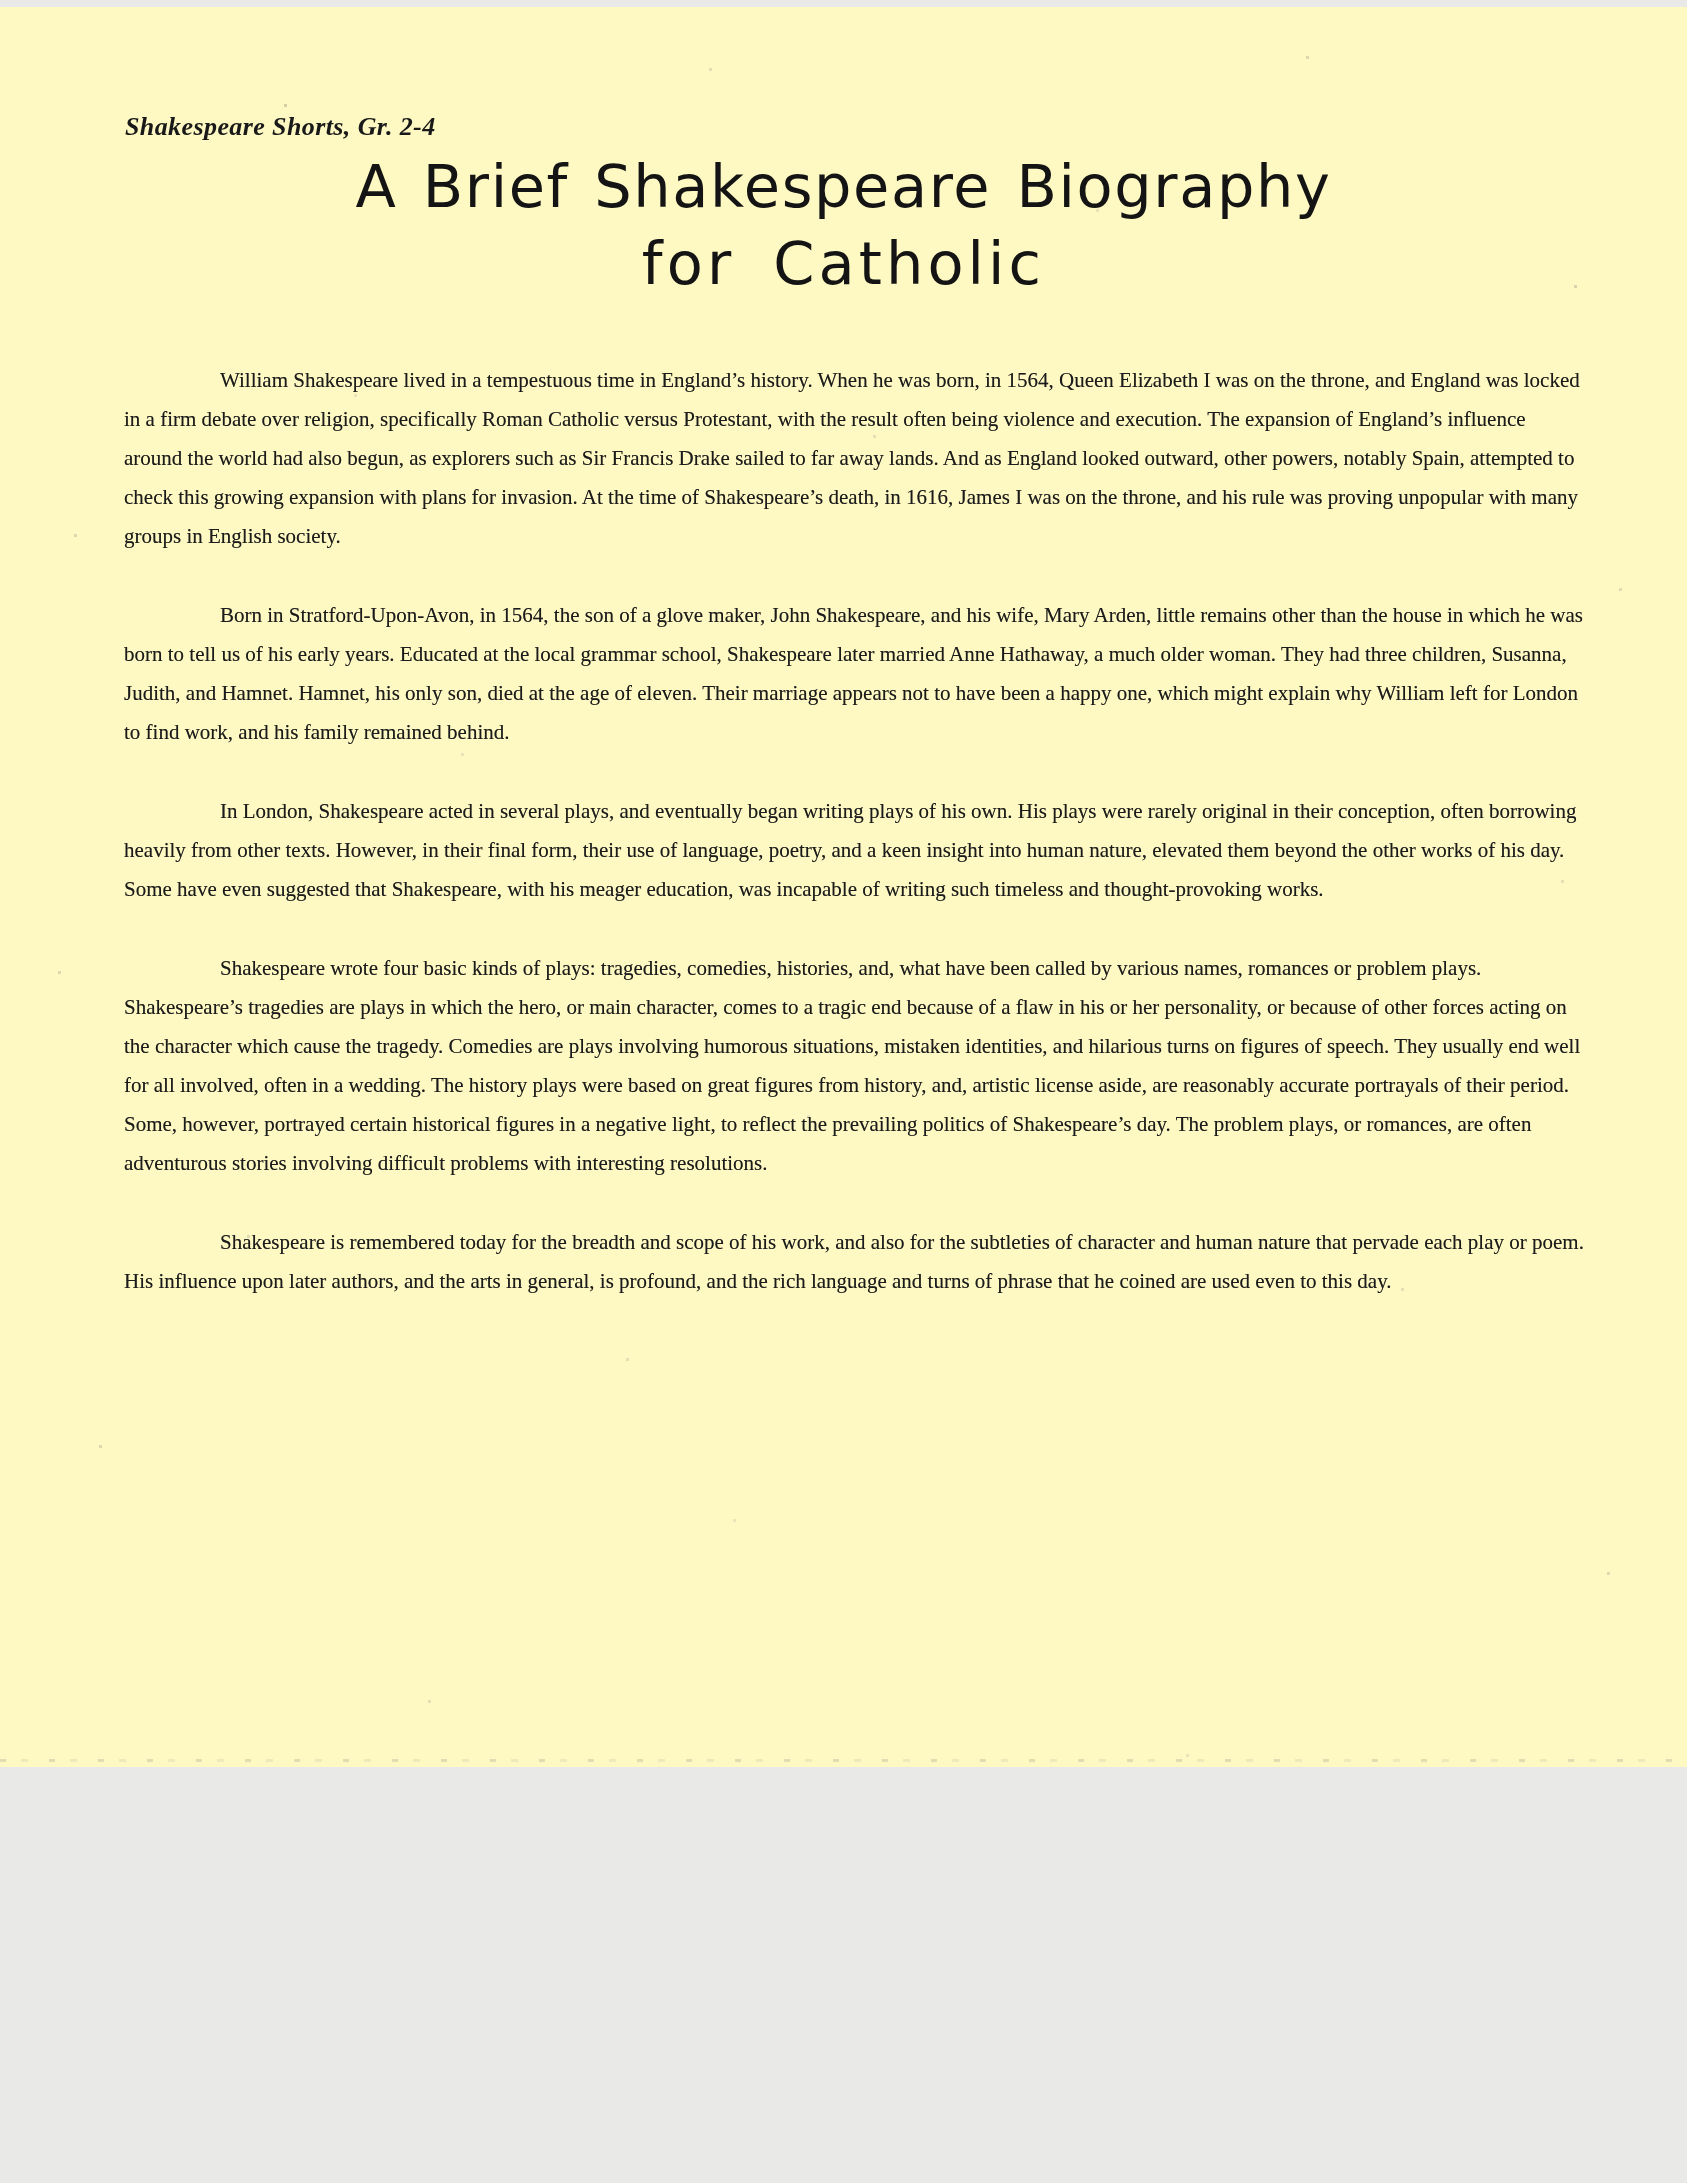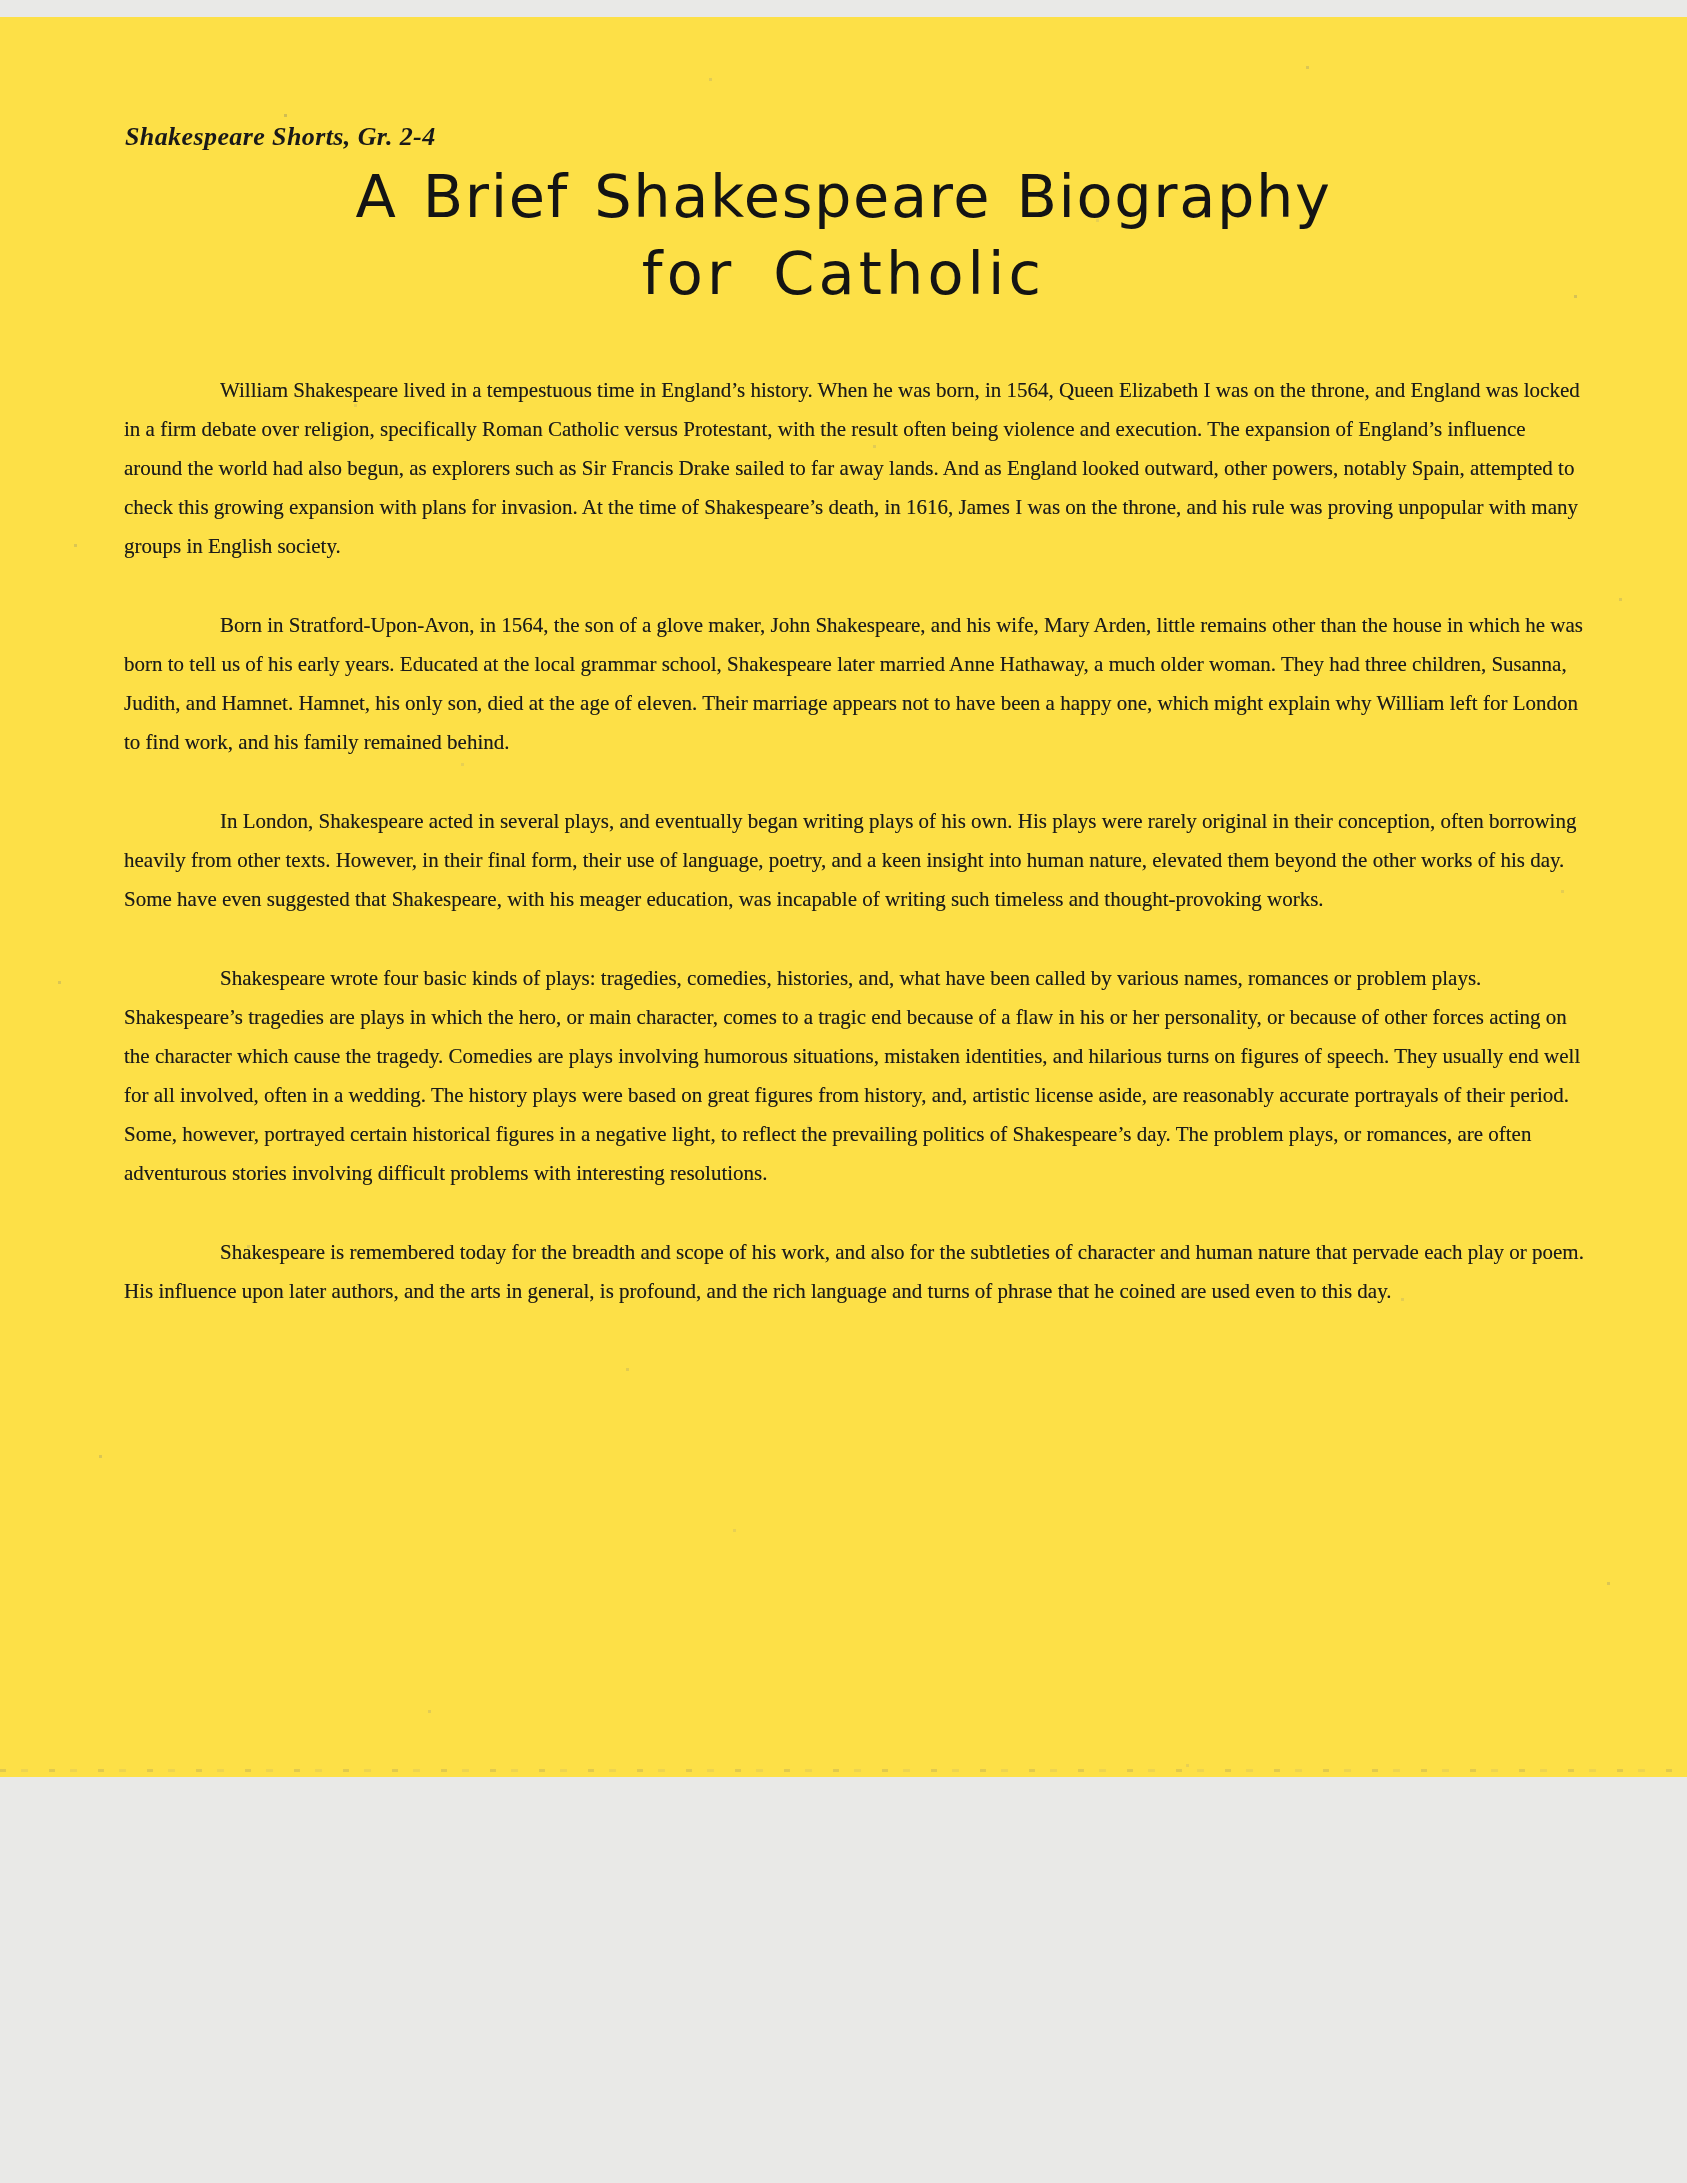--- a/index.html
+++ b/index.html
@@ -4,22 +4,22 @@
 <style>
   html, body {
     margin: 0;
     padding: 0;
     background: #e9e9e7;
   }
   .page {
     position: relative;
     width: 1687px;
     height: 1760px;
-    margin: 17px auto;
-    background: #fde047;
+    margin: 7px auto;
+    background: #fef9c3;
     overflow: hidden;
     color: #1b1b1b;
   }
   
   .speck {
     position: absolute;
     top: 0; left: 0;
     width: 2.5px; height: 2.5px;
     background: transparent;
     box-shadow:

